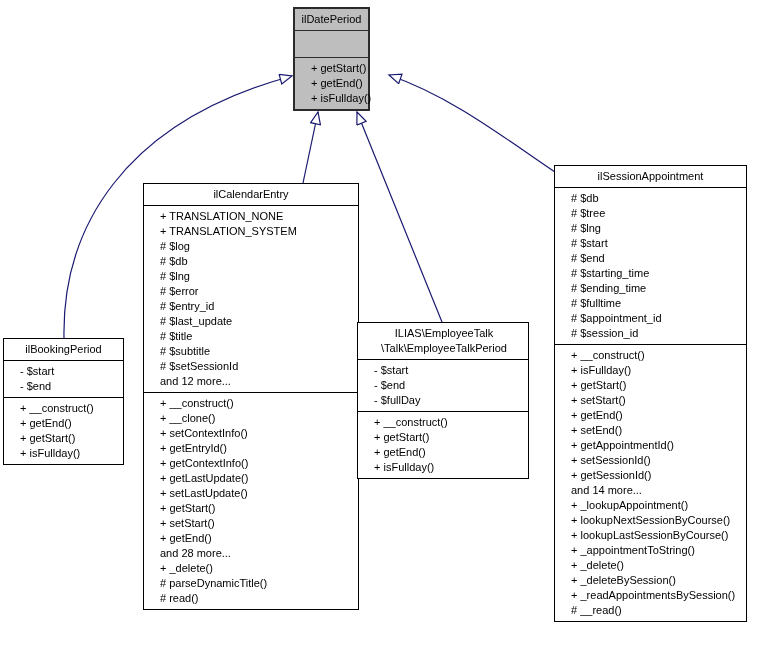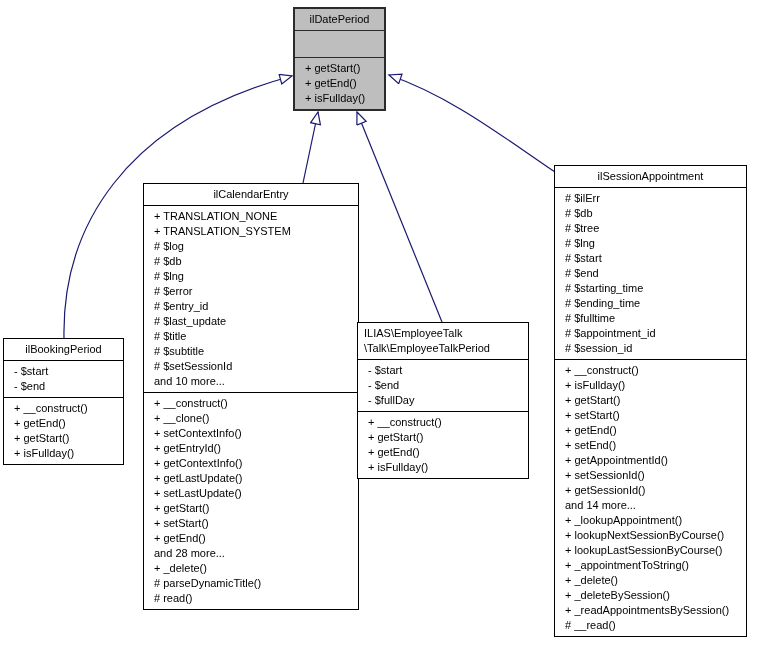--- a/index.html
+++ b/index.html
@@ -7,42 +7,42 @@
     width:778px;height:653px;position:relative;background:#ffffff;
     font-family:"Liberation Sans", sans-serif;color:#000;overflow:hidden;
   }
   #edge-layer{position:absolute;left:0;top:0;width:778px;height:653px;z-index:0;}
   .uml-class{
     position:absolute;background:#ffffff;border:1px solid #000;
     font-size:11px;line-height:15px;z-index:1;box-sizing:border-box;
   }
   .uml-class.current{background:#bebebe;border:2px solid #2b2b2b;}
   .uml-title{text-align:center;padding:3px 4px;white-space:pre-line;}
-  .uml-title.left{text-align:left;padding-left:6px;}
-  .uml-attrs,.uml-methods{border-top:1px solid #000;padding:3px 10px;}
+  .uml-title.left{text-align:center;padding-left:6px;}
+  .uml-attrs,.uml-methods{border-top:1px solid #000;padding:3px 16px;}
   .current .uml-attrs,.current .uml-methods{border-top:1px solid #2b2b2b;}
   .uml-attrs.empty{min-height:20px;}
   .member{white-space:nowrap;}
 </style>
 </head>
 <body>
 
 <svg id="edge-layer" viewBox="0 0 778 653" xmlns="http://www.w3.org/2000/svg">
   <defs>
     <marker id="gen-arrow" markerWidth="16" markerHeight="13" refX="13" refY="5.5" orient="auto" markerUnits="userSpaceOnUse">
       <path d="M1,0.5 L13,5.5 L1,10.5 z" fill="#ffffff" stroke-width="1.2" stroke="#191970"></path>
     </marker>
   </defs>
   <path d="M 64 338 C 62 230, 122 122, 292 76" fill="none" stroke-width="1.2" marker-end="url(#gen-arrow)" stroke="#191970"></path>
   <path d="M 303 183 L 318 112" fill="none" stroke-width="1.2" marker-end="url(#gen-arrow)" stroke="#191970"></path>
   <path d="M 442 322 L 357 112" fill="none" stroke-width="1.2" marker-end="url(#gen-arrow)" stroke="#191970"></path>
   <path d="M 555 172 C 503 137, 452 97, 389 75" fill="none" stroke-width="1.2" marker-end="url(#gen-arrow)" stroke="#191970"></path>
 </svg>
 
-<div class="uml-class current" style="left:293px;top:7px;width:93px;">
+<div class="uml-class current" style="left:293px;top:7px;width:77px;">
   <div class="uml-title">ilDatePeriod</div>
   <div class="uml-attrs empty"></div>
   <div class="uml-methods">
       <div class="member">+ getStart()</div>
       <div class="member">+ getEnd()</div>
       <div class="member">+ isFullday()</div>
     </div>
 </div>
 
 <div class="uml-class" style="left:3px;top:338px;width:121px;">
@@ -66,21 +66,21 @@
       <div class="member">+ TRANSLATION_SYSTEM</div>
       <div class="member"># $log</div>
       <div class="member"># $db</div>
       <div class="member"># $lng</div>
       <div class="member"># $error</div>
       <div class="member"># $entry_id</div>
       <div class="member"># $last_update</div>
       <div class="member"># $title</div>
       <div class="member"># $subtitle</div>
       <div class="member"># $setSessionId</div>
-      <div class="member">and 10 more...</div>
+      <div class="member">and 12 more...</div>
     </div>
   <div class="uml-methods">
       <div class="member">+ __construct()</div>
       <div class="member">+ __clone()</div>
       <div class="member">+ setContextInfo()</div>
       <div class="member">+ getEntryId()</div>
       <div class="member">+ getContextInfo()</div>
       <div class="member">+ getLastUpdate()</div>
       <div class="member">+ setLastUpdate()</div>
       <div class="member">+ getStart()</div>
@@ -105,21 +105,20 @@
       <div class="member">+ __construct()</div>
       <div class="member">+ getStart()</div>
       <div class="member">+ getEnd()</div>
       <div class="member">+ isFullday()</div>
     </div>
 </div>
 
 <div class="uml-class" style="left:554px;top:165px;width:193px;">
   <div class="uml-title">ilSessionAppointment</div>
   <div class="uml-attrs">
-      <div class="member"># $ilErr</div>
       <div class="member"># $db</div>
       <div class="member"># $tree</div>
       <div class="member"># $lng</div>
       <div class="member"># $start</div>
       <div class="member"># $end</div>
       <div class="member"># $starting_time</div>
       <div class="member"># $ending_time</div>
       <div class="member"># $fulltime</div>
       <div class="member"># $appointment_id</div>
       <div class="member"># $session_id</div>

